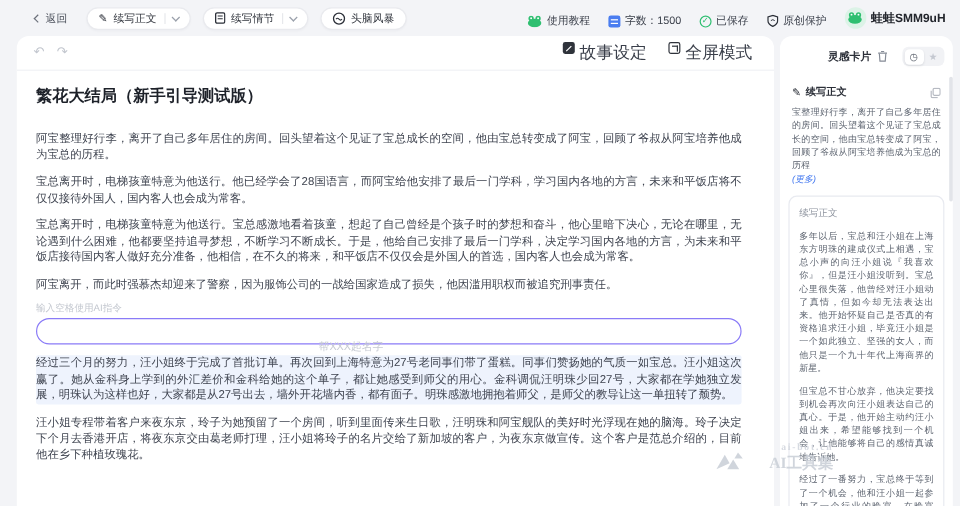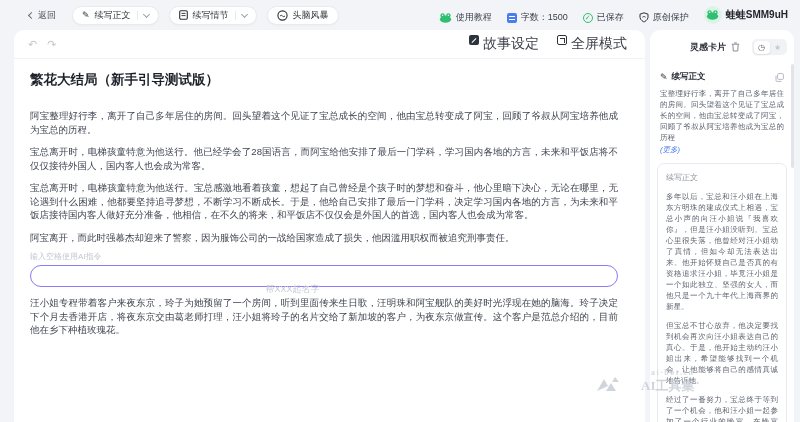--- a/index.html
+++ b/index.html
@@ -181,20 +181,21 @@
           <circle cx="9.4" cy="2.4" r="2.2" fill="#2fbf71"></circle>
           <ellipse cx="6.5" cy="6.2" rx="5.6" ry="3.6" fill="#2fbf71"></ellipse>
           <circle cx="3.6" cy="2.2" r="0.8" fill="#fff"></circle>
           <circle cx="9.4" cy="2.2" r="0.8" fill="#fff"></circle>
         </svg>
       <span class="sep"></span>
       <span class="caret"></span>
       <input class="ai-input" value="" placeholder="帮XXX起名字" style="">
       <span class="send">↑</span>
     </div>
+    <p class="para hl">经过三个月的努力，汪小姐终于完成了首批订单。再次回到上海特意为27号老同事们带了蛋糕。同事们赞扬她的气质一如宝总。汪小姐这次赢了。她从金科身上学到的外汇差价和金科给她的这个单子，都让她感受到师父的用心。金科调侃汪明珠少回27号，大家都在学她独立发展，明珠认为这样也好，大家都是从27号出去，墙外开花墙内香，都有面子。明珠感激地拥抱着师父，是师父的教导让这一单扭转了颓势。</p>
     <p class="para">汪小姐专程带着客户来夜东京，玲子为她预留了一个房间，听到里面传来生日歌，汪明珠和阿宝舰队的美好时光浮现在她的脑海。玲子决定下个月去香港开店，将夜东京交由葛老师打理，汪小姐将玲子的名片交给了新加坡的客户，为夜东京做宣传。这个客户是范总介绍的，目前他在乡下种植玫瑰花。</p>
 
   </div>
 </div>
 
 <div class="sidebar">
   <div class="sb-head">
     <span class="sb-title">灵感卡片</span>
     <span class="sb-del">
       <svg width="9" height="10" viewBox="0 0 9 10">

